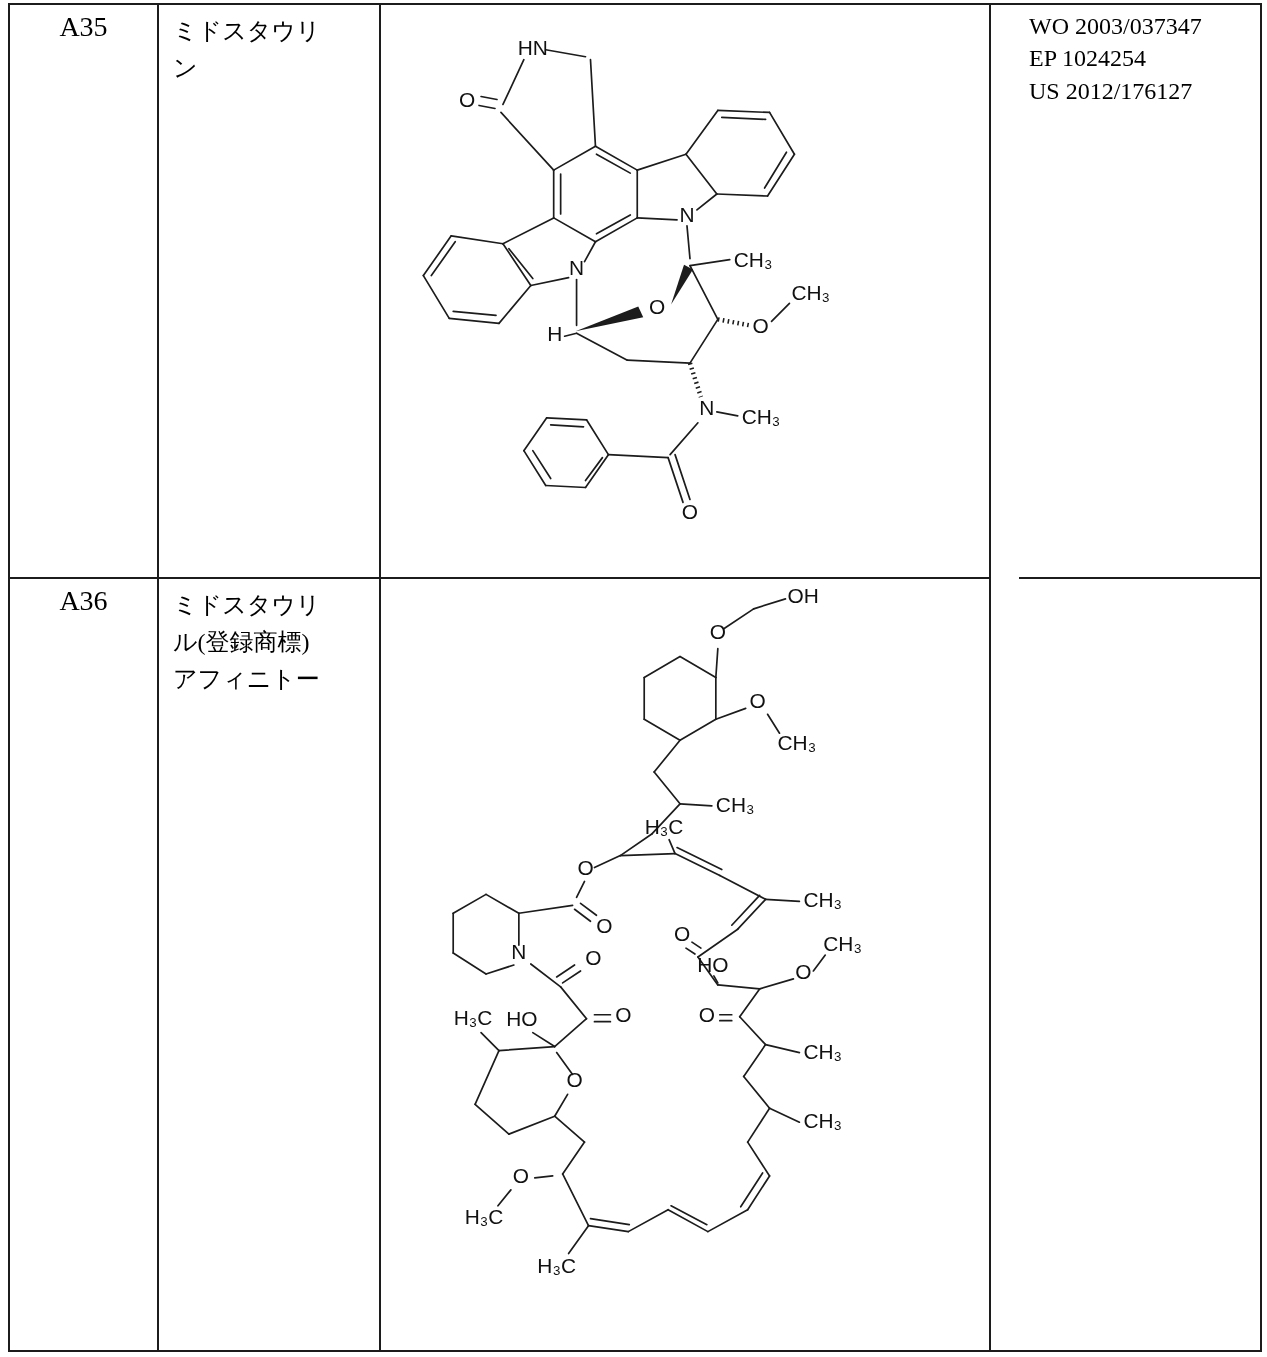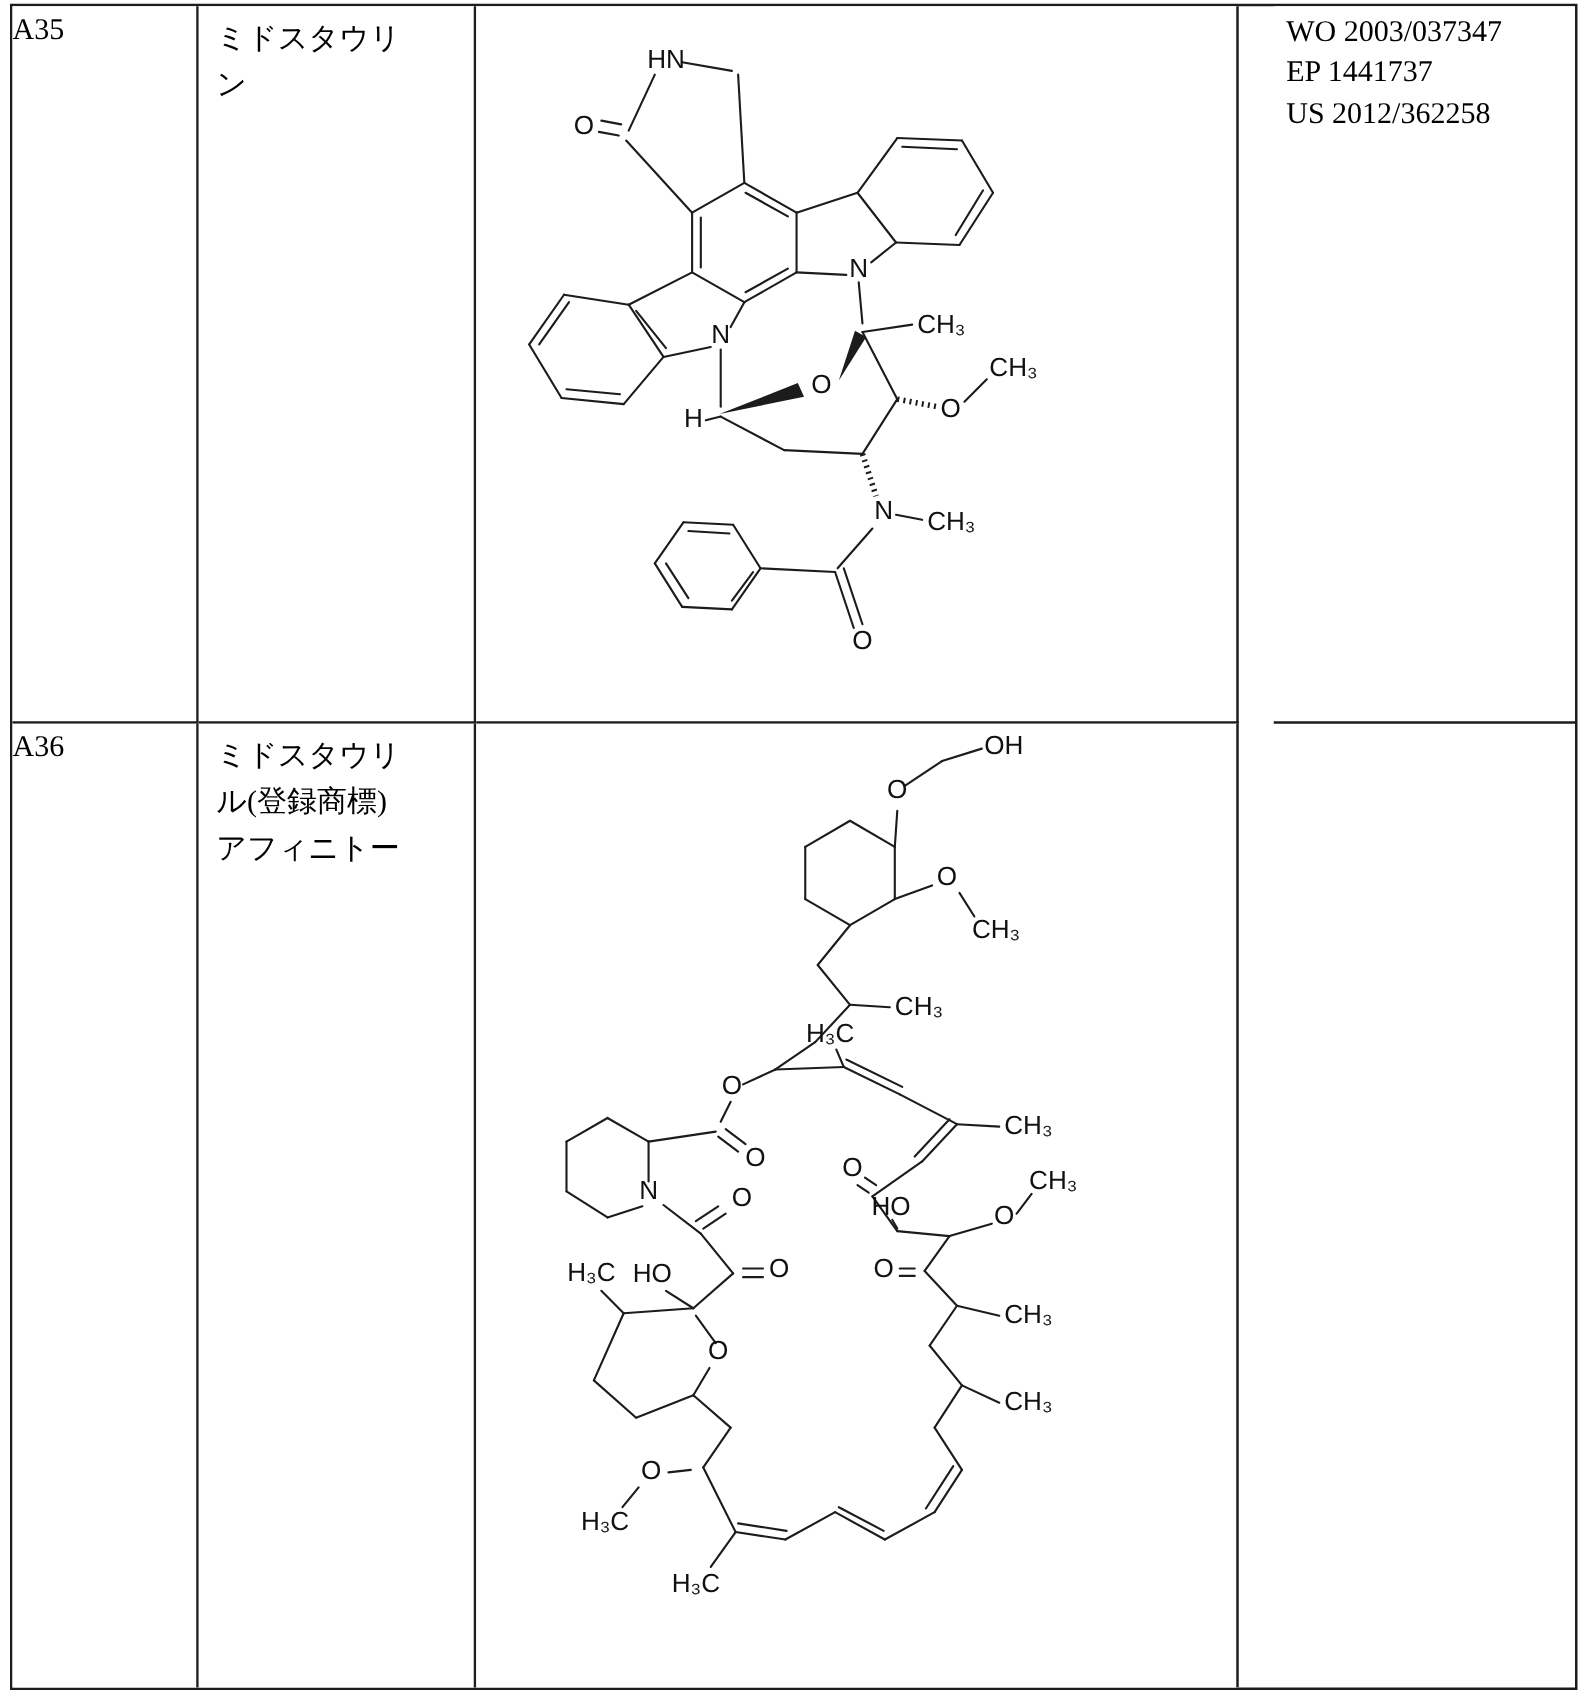--- a/index.html
+++ b/index.html
@@ -6,21 +6,21 @@
   .page{width:1267px;height:1357px;box-sizing:border-box;padding:3px 5px 5px 8px;
         font-family:"Liberation Serif","DejaVu Serif",serif;color:#000;}
   .tbl{width:100%;height:100%;display:grid;
        grid-template-columns:149px 222px 610px 1fr;
        grid-template-rows:574px 1fr;
        border:2px solid #1c1c1c;box-sizing:border-box;}
   .cell{border-right:2px solid #1c1c1c;border-bottom:2px solid #1c1c1c;
         box-sizing:border-box;overflow:hidden;background:#fff;}
   .cell.col4{border-right:none;}
   .cell.row2{border-bottom:none;}
-  .c-id{font-size:24px;padding-top:6px;}
+  .c-id{font-size:28px;text-align:center;padding-top:6px;}
   .c-name{font-size:24px;padding:8px 4px 12px 14px;line-height:1.55;}
   .c-refs{font-size:24px;padding:5px 4px 0 10px;line-height:1.35;margin-left:28px;}
   .c-struct{display:flex;justify-content:flex-start;align-items:flex-start;}
   svg{display:block;}
   .bond{stroke:#1c1c1c;stroke-width:1.7;fill:none;stroke-linecap:round;}
   .hash{stroke:#1c1c1c;stroke-width:4.5;stroke-dasharray:1.6 3.4;fill:none;}
   .wedge{fill:#1c1c1c;stroke:none;}
   .atom{font-family:"Liberation Sans","DejaVu Sans",sans-serif;font-size:21px;fill:#111;}
   .mid{text-anchor:middle;}
 </style>
@@ -124,22 +124,22 @@
         <text class="atom" x="412" y="297">CH₃</text>
         <text class="atom mid" x="174" y="338">H</text>
         <text class="atom mid" x="327" y="412">N</text>
         <text class="atom" x="362" y="421">CH₃</text>
         <text class="atom mid" x="310" y="517">O</text>
       </svg>
     </div>
 
     <div class="cell c-refs col4">
       <div>WO 2003/037347</div>
-      <div>EP 1441737</div>
-      <div>US 2012/362258</div>
+      <div>EP 1024254</div>
+      <div>US 2012/176127</div>
     </div>
 
     <div class="cell c-id row2">A36</div>
 
     <div class="cell c-name row2">
       <div>ミドスタウリ</div>
       <div>ル(登録商標)</div>
       <div>アフィニトー</div>
     </div>
 

